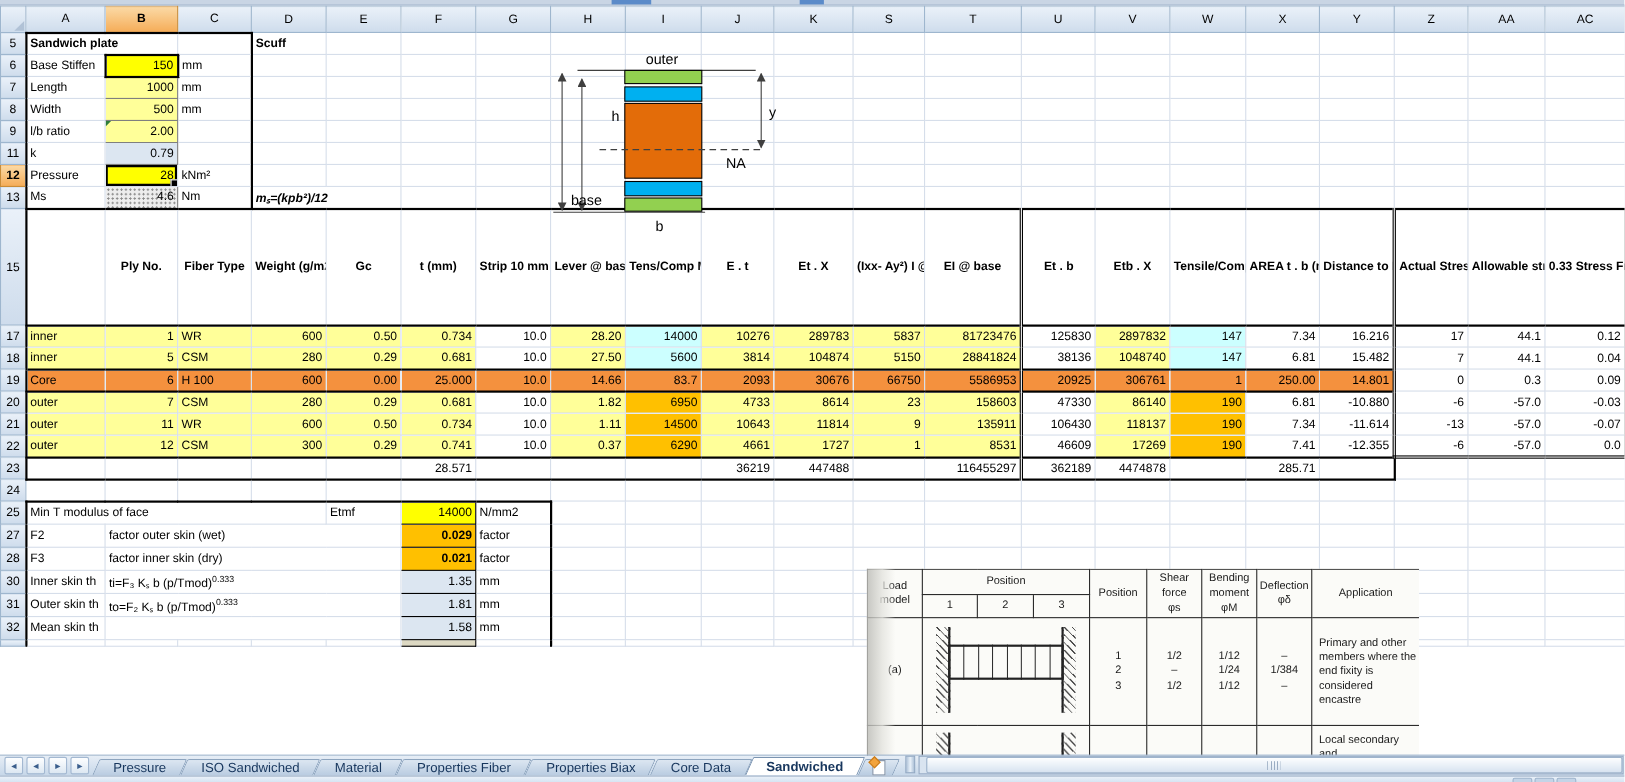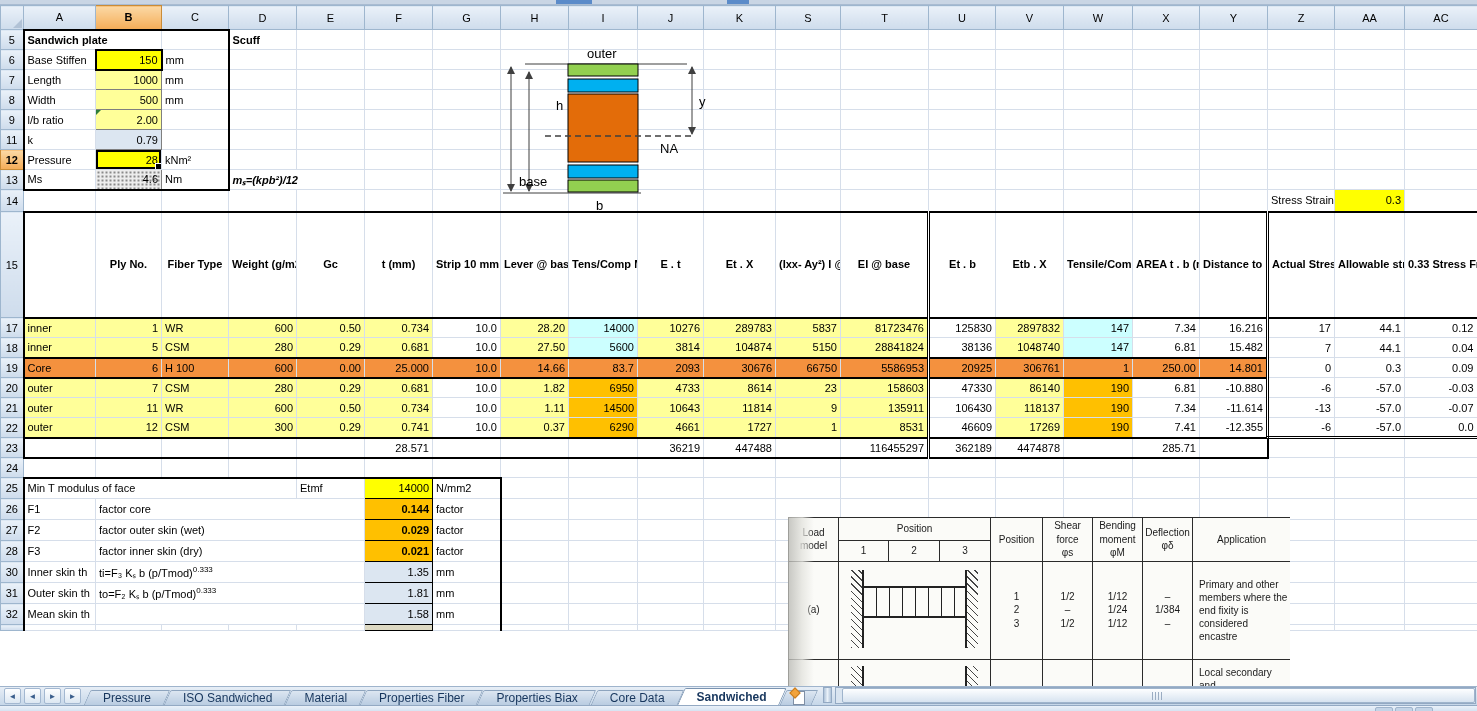--- a/index.html
+++ b/index.html
@@ -313,44 +313,20 @@
           <td></td>
           <td></td>
           <td></td>
           <td></td>
           <td></td>
           <td></td>
           <td></td>
           <td></td>
     </tr>
 
-    <tr style="height:22px">
-      <td class="rh">14</td>
-      <td></td>
-          <td></td>
-          <td></td>
-          <td></td>
-          <td></td>
-          <td></td>
-          <td></td>
-          <td></td>
-          <td></td>
-          <td></td>
-          <td></td>
-          <td></td>
-          <td></td>
-          <td></td>
-          <td></td>
-          <td></td>
-          <td></td>
-          <td></td>
-      <td class="l">Stress Strain</td>
-      <td class="by r">0.3</td>
-      <td></td>
-    </tr>
 
     <tr style="height:106px">
       <td class="rh">15</td>
       <td class="kt kb kl"></td>
       <td class="hd kt kb">Ply No.</td>
       <td class="hd kt kb">Fiber Type</td>
       <td class="hd kt kb">Weight (g/m2)</td>
       <td class="hd kt kb">Gc</td>
       <td class="hd kt kb">t (mm)</td>
       <td class="hd kt kb">Strip 10 mm Breadth b (mm)</td>
@@ -565,41 +541,20 @@
           <td></td>
           <td></td>
     </tr>
 
     <tr style="height:21px">
       <td class="rh">25</td>
       <td colspan="4" class="l kt kl lite">Min T modulus of face</td>
       <td class="l kt lite">Etmf</td>
       <td class="by r k1 kt">14000</td>
       <td class="l kt kr lite">N/mm2</td>
-      <td></td>
-          <td></td>
-          <td></td>
-          <td></td>
-          <td></td>
-          <td></td>
-          <td></td>
-          <td></td>
-          <td></td>
-          <td></td>
-          <td></td>
-          <td></td>
-          <td></td>
-          <td></td>
-    </tr>
-    <tr style="height:21px">
-      <td class="rh">26</td>
-      <td class="l kl lite">F1</td>
-      <td colspan="4" class="l lite">factor core</td>
-      <td class="am r b k1">0.144</td>
-      <td class="l kr lite">factor</td>
       <td></td>
           <td></td>
           <td></td>
           <td></td>
           <td></td>
           <td></td>
           <td></td>
           <td></td>
           <td></td>
           <td></td>

